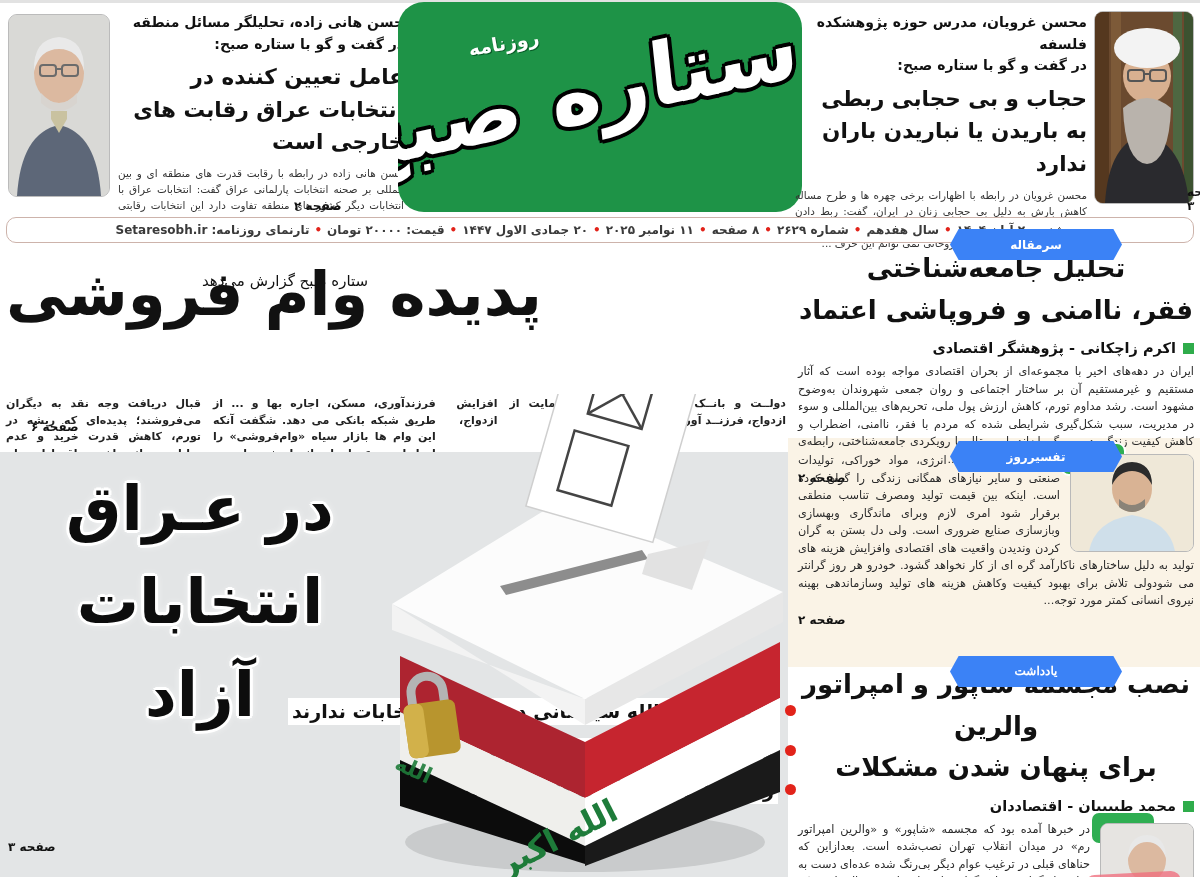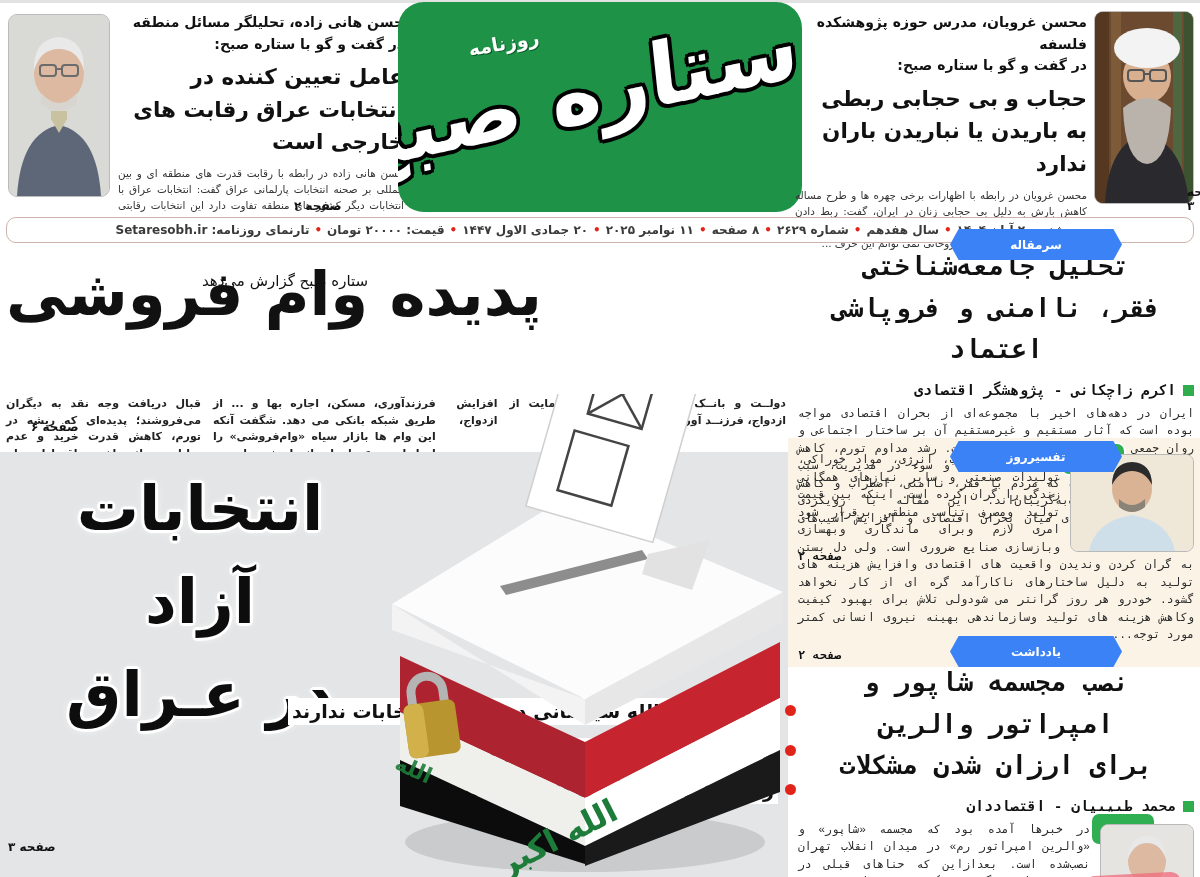--- a/index.html
+++ b/index.html
@@ -60,21 +60,21 @@
              font-size:62px;line-height:1.5;letter-spacing:-1px;color:#0d0d0d;
              text-shadow:3px 0 #fff,-3px 0 #fff,0 3px #fff,0 -3px #fff,2px 2px #fff,-2px -2px #fff,2px -2px #fff,-2px 2px #fff,0 0 10px #fff;}
   .iraq-bullets{position:absolute;right:404px;left:10px;top:698px;}
   .iraq-bullet{display:flex;align-items:flex-start;justify-content:flex-start;margin-bottom:13px;}
   .dot{flex:0 0 11px;width:11px;height:11px;border-radius:50%;background:#e2231a;margin-left:7px;margin-top:7px;}
   .iraq-bullet span.txt{background:#fff;font-size:19px;font-weight:bold;padding:1px 4px;line-height:1.3;}
   .iraq-pageref{position:absolute;left:8px;top:840px;}
 
   
   .cream-panel{position:absolute;left:788px;top:438px;width:412px;height:229px;background:#faf3e6;}
-  .col-section{position:absolute;left:798px;width:396px;font-family:Liberation Mono, monospace;}
+  .col-section{position:absolute;left:798px;width:396px;}
   .sec-head{font-size:26px;font-weight:bold;text-align:center;line-height:1.6;letter-spacing:-.5px;margin:0;}
   .byline{font-size:14.5px;font-weight:bold;text-align:right;margin:9px 0 7px;}
   .sq{display:inline-block;width:11px;height:11px;background:#2fac4b;margin-left:7px;vertical-align:-1px;}
   .sec-body{font-size:11.3px;line-height:1.55;text-align:justify;color:#2a2a2a;}
   .photo-wrap{float:right;position:relative;margin:2px 0 4px 10px;}
   .photo-tab{position:absolute;left:-10px;top:-12px;width:62px;height:30px;background:#2fae52;
              border:2px solid #fff;border-radius:9px;z-index:0;}
   .photo-frame{position:relative;border:1px solid #b9b9b9;border-radius:8px;overflow:hidden;background:#eee;z-index:1;}
   .watermark{position:absolute;left:-14px;bottom:-6px;width:96px;height:62px;background:rgba(240,110,125,.78);
              border-radius:10px;transform:rotate(-3deg);z-index:2;display:flex;align-items:center;justify-content:center;
@@ -168,22 +168,22 @@
   <div class="lead-cols">
     <div class="lead-col lc-a">دولــت و بانــک مرکــزی بــا هــدف حمایت از ازدواج، فرزنــد آوری و جمعیــت و ... وام</div>
     <div class="lead-col lc-b">افزایش ازدواج،</div>
     <div class="lead-col lc-c">فرزندآوری، مسکن، اجاره بها و ... از طریق شبکه بانکی می دهد. شگفت آنکه این وام ها بازار سیاه «وام‌فروشی» را ایجاد است. عده‌ای امتیاز وام خود را در</div>
     <div class="lead-col lc-d">قبال دریافت وجه نقد به دیگران می‌فروشند؛ پدیده‌ای که ریشه در تورم، کاهش قدرت خرید و عدم توانایی بازپرداخت اقساط وام دارد...</div>
   </div>
   <div class="pageref lead-pageref">صفحه ۶</div>
 
   <div class="gray-panel"></div>
   <div class="iraq-head">
+    <div>در عـراق</div>
     <div>انتخابات آزاد</div>
-    <div>در عـراق</div>
   </div>
   <div class="iraq-bullets">
     <div class="iraq-bullet">
       <span class="dot"></span>
       <span class="txt">دولت و آیت الله سیستانی دخالتی در انتخابات ندارند</span>
     </div>
     <div class="iraq-bullet">
       <span class="dot"></span>
       <span class="txt">جریان صدر انتخابات را تحریم کرد</span>
     </div>
@@ -256,25 +256,25 @@
             <path d="M41,30 Q41,8 61,7 Q81,8 81,30 Q74,16 61,16 Q48,16 41,30" fill="#2b2b2b"></path>
             <path d="M48,44 Q61,56 74,44 L74,52 Q61,62 48,52 Z" fill="#8a8378"></path>
           </svg>
         </span>
       </span>
       <span>مشکل در حوزه آب، انرژی، مواد خوراکی، تولیدات صنعتی و سایر نیازهای همگانی زندگی را گران کرده است. اینکه بین قیمت تولید ومصرف تناسب منطقی برقرار شود امری لازم وبرای ماندگاری وبهسازی وبازسازی صنایع ضروری است. ولی دل بستن به گران کردن وندیدن واقعیت های اقتصادی وافزایش هزینه های تولید به دلیل ساختارهای ناکارآمد گره ای از کار نخواهد گشود. خودرو هر روز گرانتر می شودولی تلاش برای بهبود کیفیت وکاهش هزینه های تولید وسازماندهی بهینه نیروی انسانی کمتر مورد توجه...</span>
     </div>
     <div class="pageref" style="margin-top:3px;">صفحه ۲</div>
   </div>
 
-  <div class="badge" style="top:636px;">یادداشت</div>
+  <div class="badge" style="top:656px;font-family:Liberation Serif, serif;">یادداشت</div>
   <div class="col-section sec-note">
     <h2 class="sec-head">
       <div>نصب مجسمه شاپور و امپراتور والرین</div>
-      <div>برای ارزان شدن مشکلات</div>
+      <div>برای پنهان شدن مشکلات</div>
     </h2>
     <div class="byline">
       <span class="sq"></span><span>محمد طبیبیان - اقتصاددان</span>
     </div>
     <div class="sec-body">
       <span class="photo-wrap">
         <span class="photo-tab"></span>
         <span class="photo-frame" style="display:block;width:92px;height:104px;">
           <svg width="92" height="104" viewBox="0 0 92 104">
             <rect width="92" height="104" fill="#e6e4e1"></rect>

